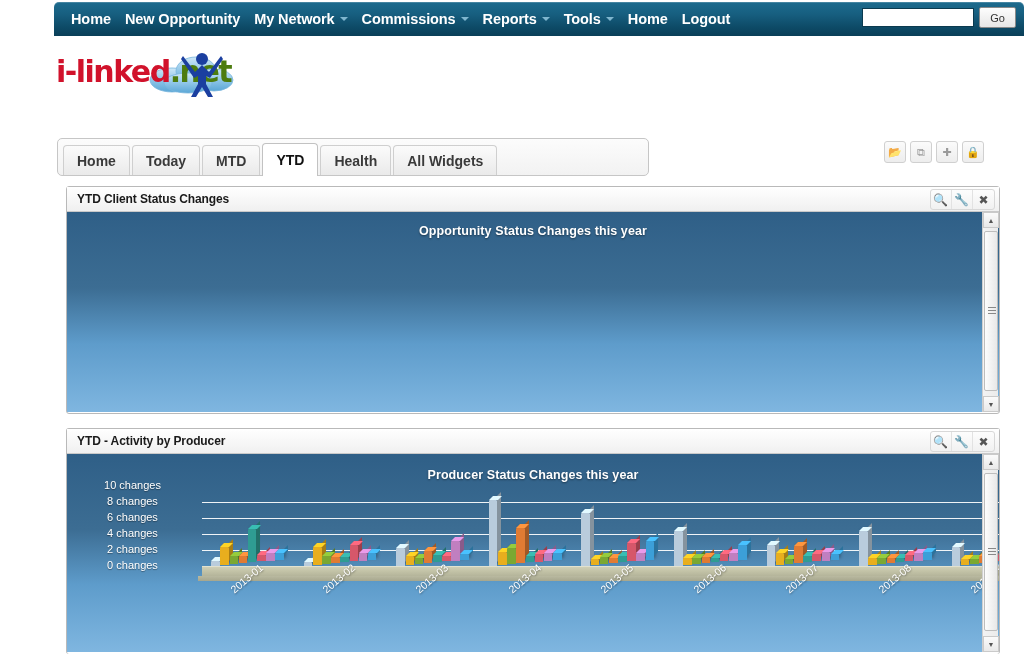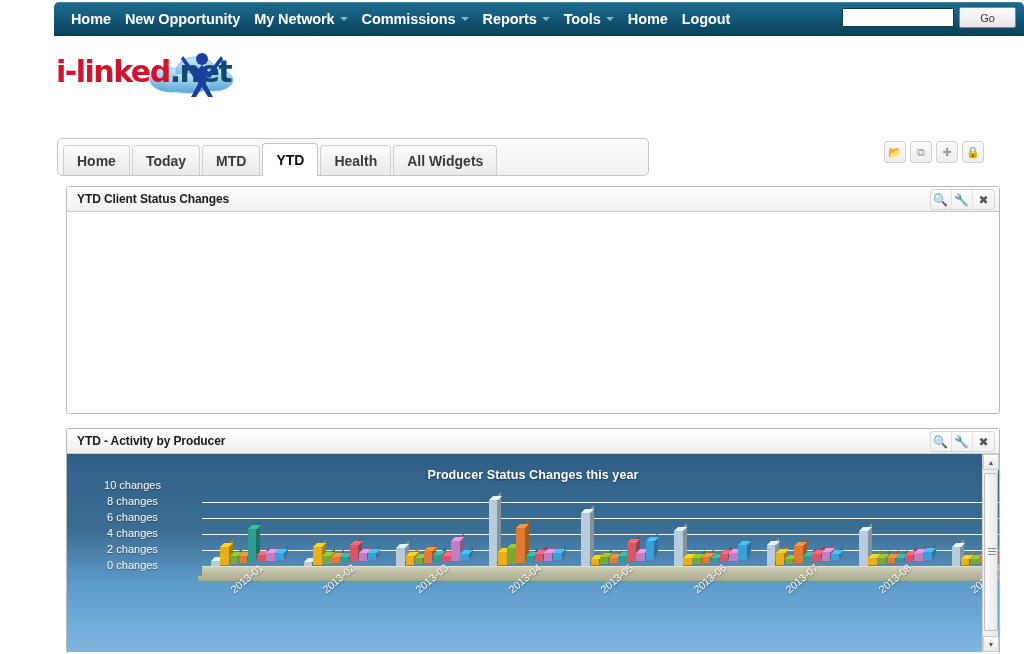--- a/index.html
+++ b/index.html
@@ -57,21 +57,21 @@
     outline: none;
     font-family: "Liberation Sans", sans-serif;
   }
   .go-btn {
     height: 21px; min-width: 28px;
     background: linear-gradient(to bottom,#fdfdfd,#e6e6e6);
     border: 1px solid #8a8a8a;
     border-radius: 2px;
     font-size: 11px; color: #333;
     display: flex; align-items: center; justify-content: center;
-    padding: 0 20px;
+    padding: 0 10px;
     cursor: pointer;
   }
 
   
   .logo-area {
     position: absolute; left: 54px; top: 46px; width: 400px; height: 66px;
   }
   .logo {
     position: relative; width: 200px; height: 56px;
   }
@@ -79,21 +79,21 @@
     position: absolute; left: 92px; top: 8px; width: 90px; height: 40px;
   }
   .logo-text {
     position: absolute; left: 2px; top: 8px;
     font-family: "DejaVu Sans", sans-serif;
     font-size: 30px; font-weight: bold;
     letter-spacing: -1.5px;
     z-index: 3;
   }
   .logo-red { color: #d1122b; }
-  .logo-blue { color: #0c4a6e; }
+  .logo-blue { color: #4d7c0f; }
   .logo-person { position: absolute; left: 126px; top: 4px; z-index: 4; }
 
   
   .tabbar {
     position: absolute; left: 57px; top: 138px;
     width: 592px; height: 38px;
     background: linear-gradient(to bottom,#fcfcfc,#f2f2f2);
     border: 1px solid #c6c6c6;
     border-radius: 5px;
     padding: 4px 5px 0 5px;
@@ -377,20 +377,35 @@
 
 <div class="widget" id="widget-1">
   <div class="widget-head">
     <span class="widget-title">YTD Client Status Changes</span>
     <div class="widget-head-icons" id="w1-icons">
         <div class="hicon">🔍</div>
         <div class="hicon">🔧</div>
         <div class="hicon">✖</div>
       </div>
   </div>
+  <div class="widget-body">
+    <div class="chart-title">Opportunity Status Changes this year</div>
+    <div class="plot" id="plot-0"></div>
+    <div class="vscroll">
+      <div class="sb-arrow up" style="font-size:7px;color:#555">▲</div>
+      <div class="sb-thumb">
+        <div class="sb-grip">
+            <i></i>
+            <i></i>
+            <i></i>
+          </div>
+      </div>
+      <div class="sb-arrow down" style="font-size:7px;color:#555">▼</div>
+    </div>
+  </div>
 </div>
 
 <div class="widget" id="widget-2">
   <div class="widget-head">
     <span class="widget-title">YTD - Activity by Producer</span>
     <div class="widget-head-icons" id="w2-icons">
         <div class="hicon">🔍</div>
         <div class="hicon">🔧</div>
         <div class="hicon">✖</div>
       </div>

